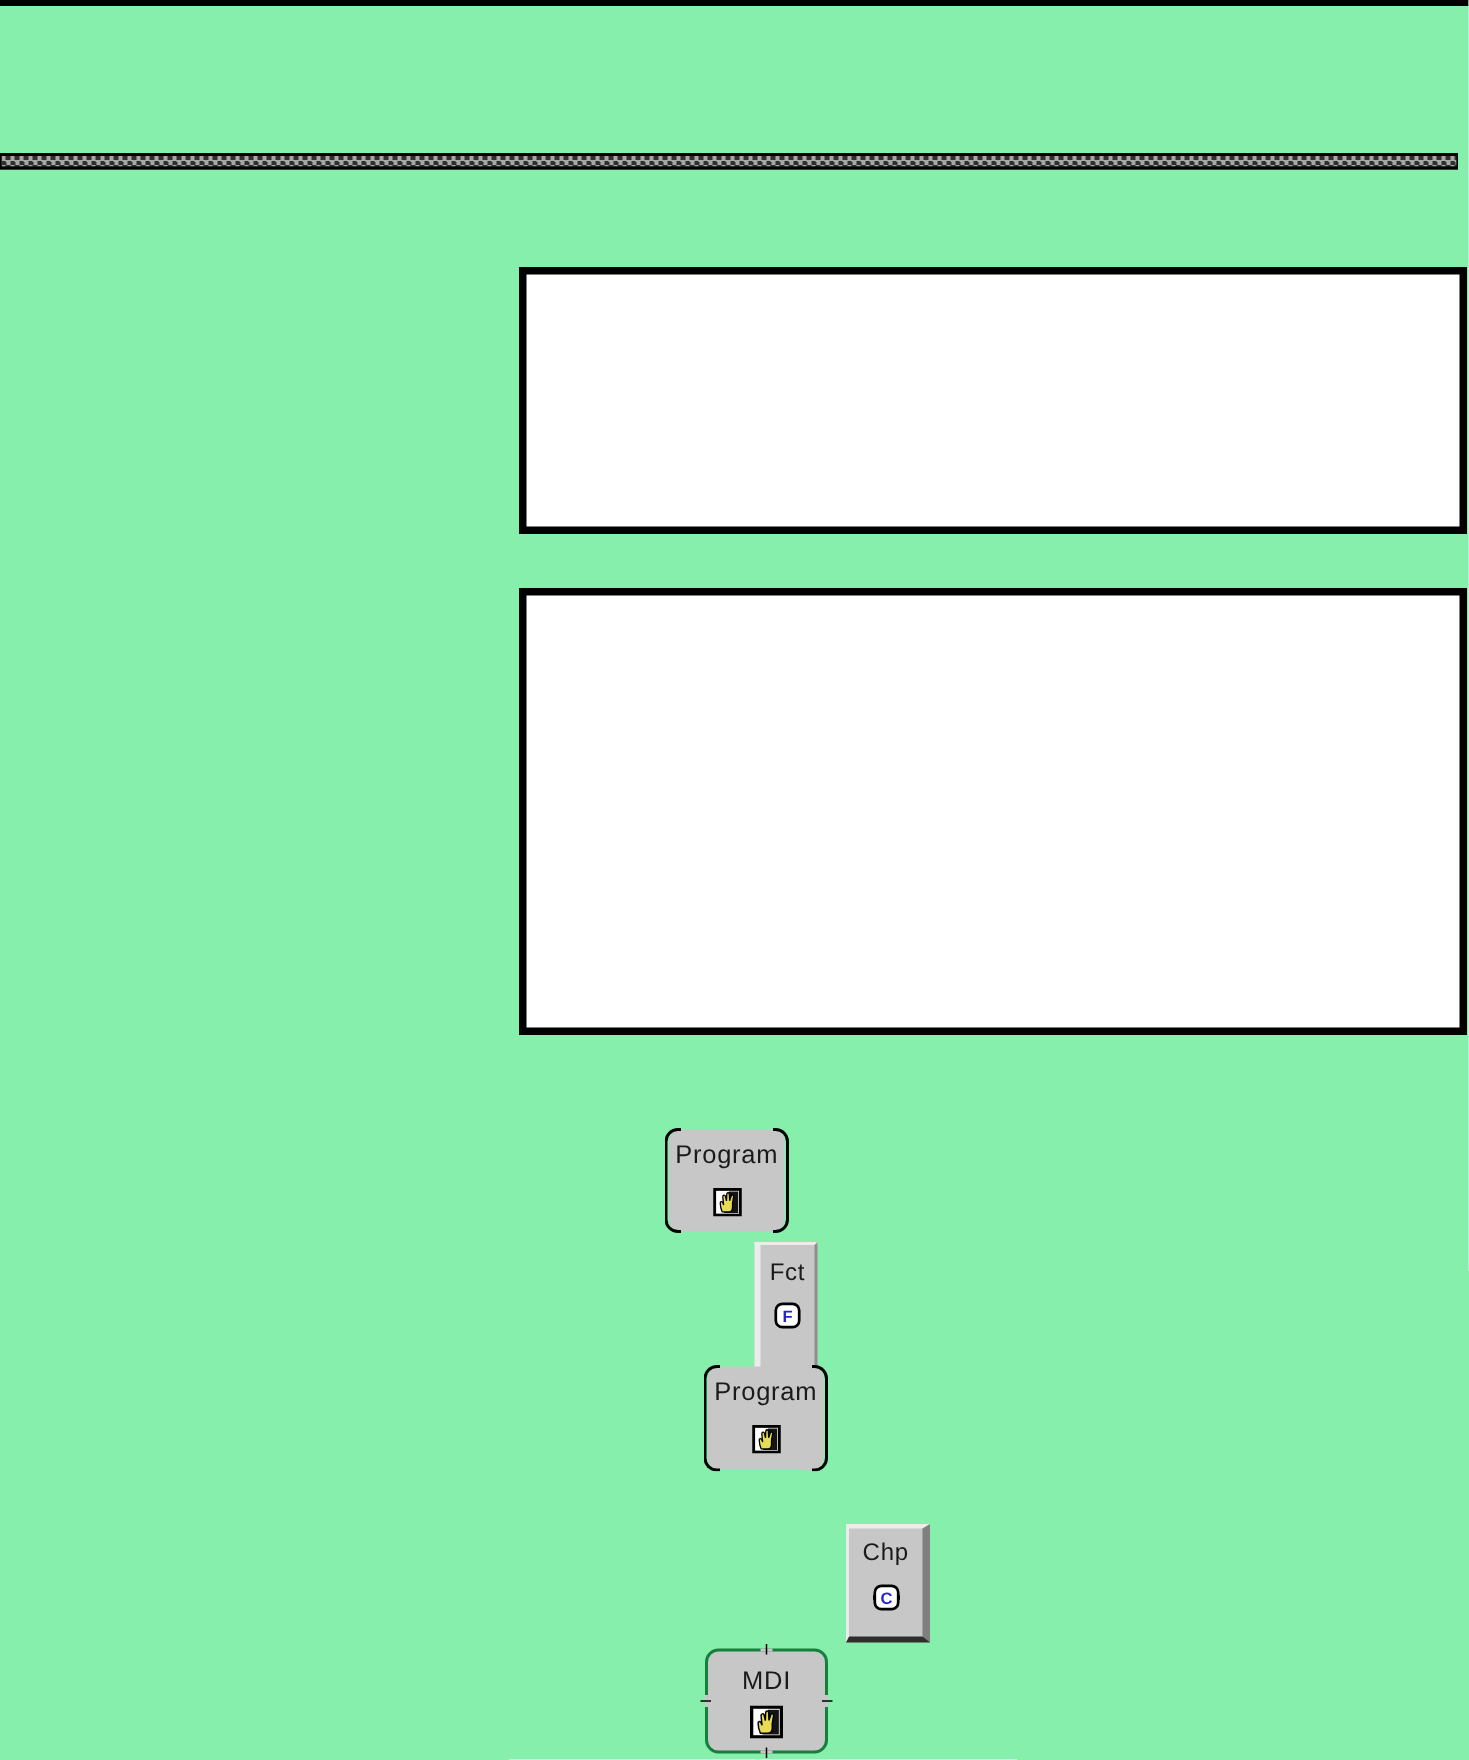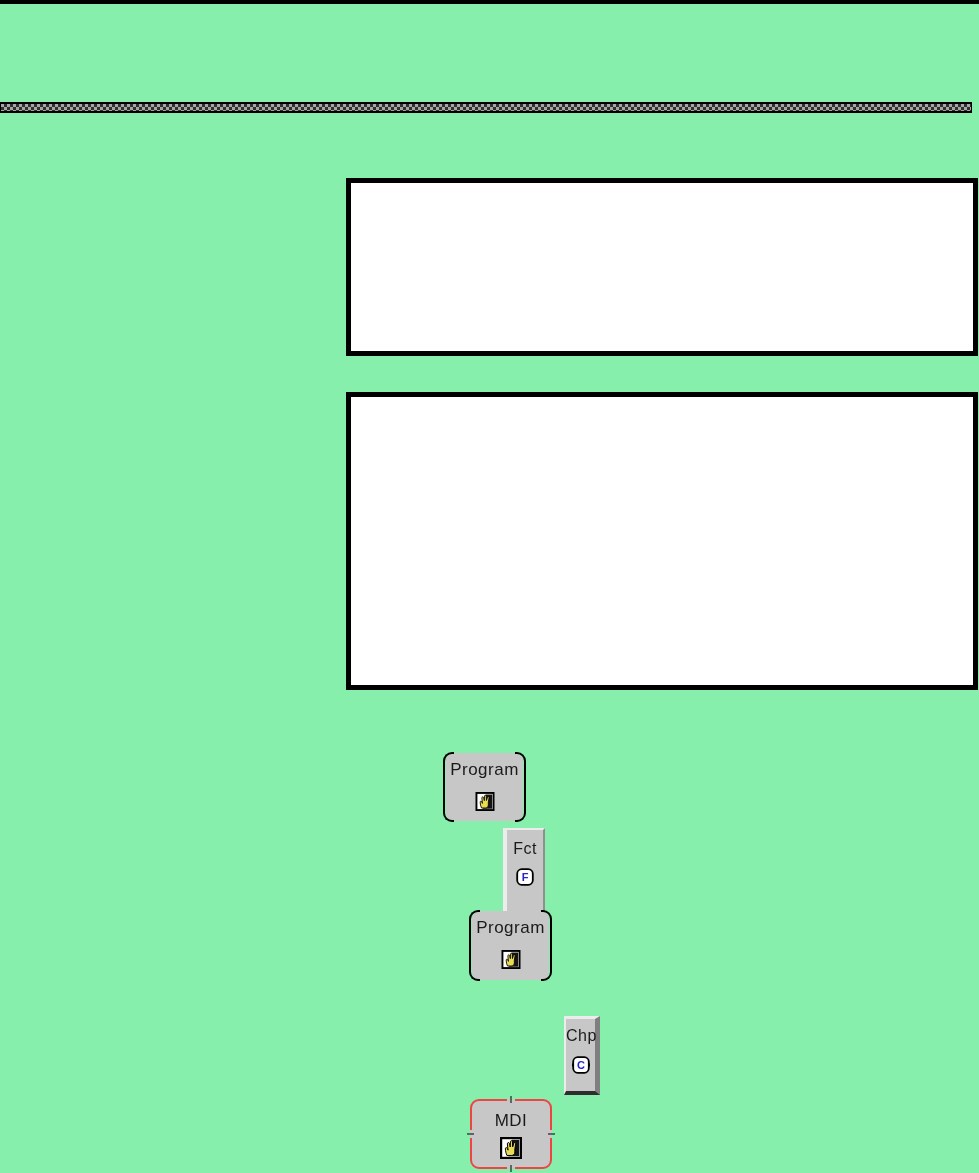--- a/index.html
+++ b/index.html
@@ -86,35 +86,35 @@
     background:#c7c7c7;
     border-left:4px solid #ececec;
     border-top:2px solid #ececec;
     border-right:2px solid #8f8f8f;
     border-bottom:4px solid #2e2e2e;
   }
   #key-fct .key-label { top:11px; font-size:16px; }
   #key-fct .key-icon  { top:38px; }
 
   #key-chp {
-    left:564px; top:1016px; width:36px; height:79px;
+    left:564px; top:1016px; width:56px; height:79px;
     background:#c7c7c7;
     border-left:2px solid #ececec;
     border-top:3px solid #ececec;
     border-right:5px solid #7f7f7f;
     border-bottom:4px solid #2e2e2e;
   }
   #key-chp .key-label { top:9px; font-size:16px; }
   #key-chp .key-icon  { top:37px; }
 
   
   #key-mdi {
     left:470px; top:1099px; width:82px; height:70px;
     background:#c7c7c7;
-    border:2px solid #ef4444;
+    border:2px solid #15803d;
     border-radius:9px;
   }
   #key-mdi .key-label { top:11px; }
   #key-mdi .key-icon  { top:36px; }
   .notch { position:absolute; background:#c7c7c7; z-index:3; }
   .notch-t { top:-2px;    left:50%; width:8px; height:2px; transform:translateX(-50%); }
   .notch-b { bottom:-2px; left:50%; width:8px; height:2px; transform:translateX(-50%); }
   .notch-l { left:-2px;   top:50%;  width:2px; height:8px; transform:translateY(-50%); }
   .notch-r { right:-2px;  top:50%;  width:2px; height:8px; transform:translateY(-50%); }
   .tick { position:absolute; background:#000; }

